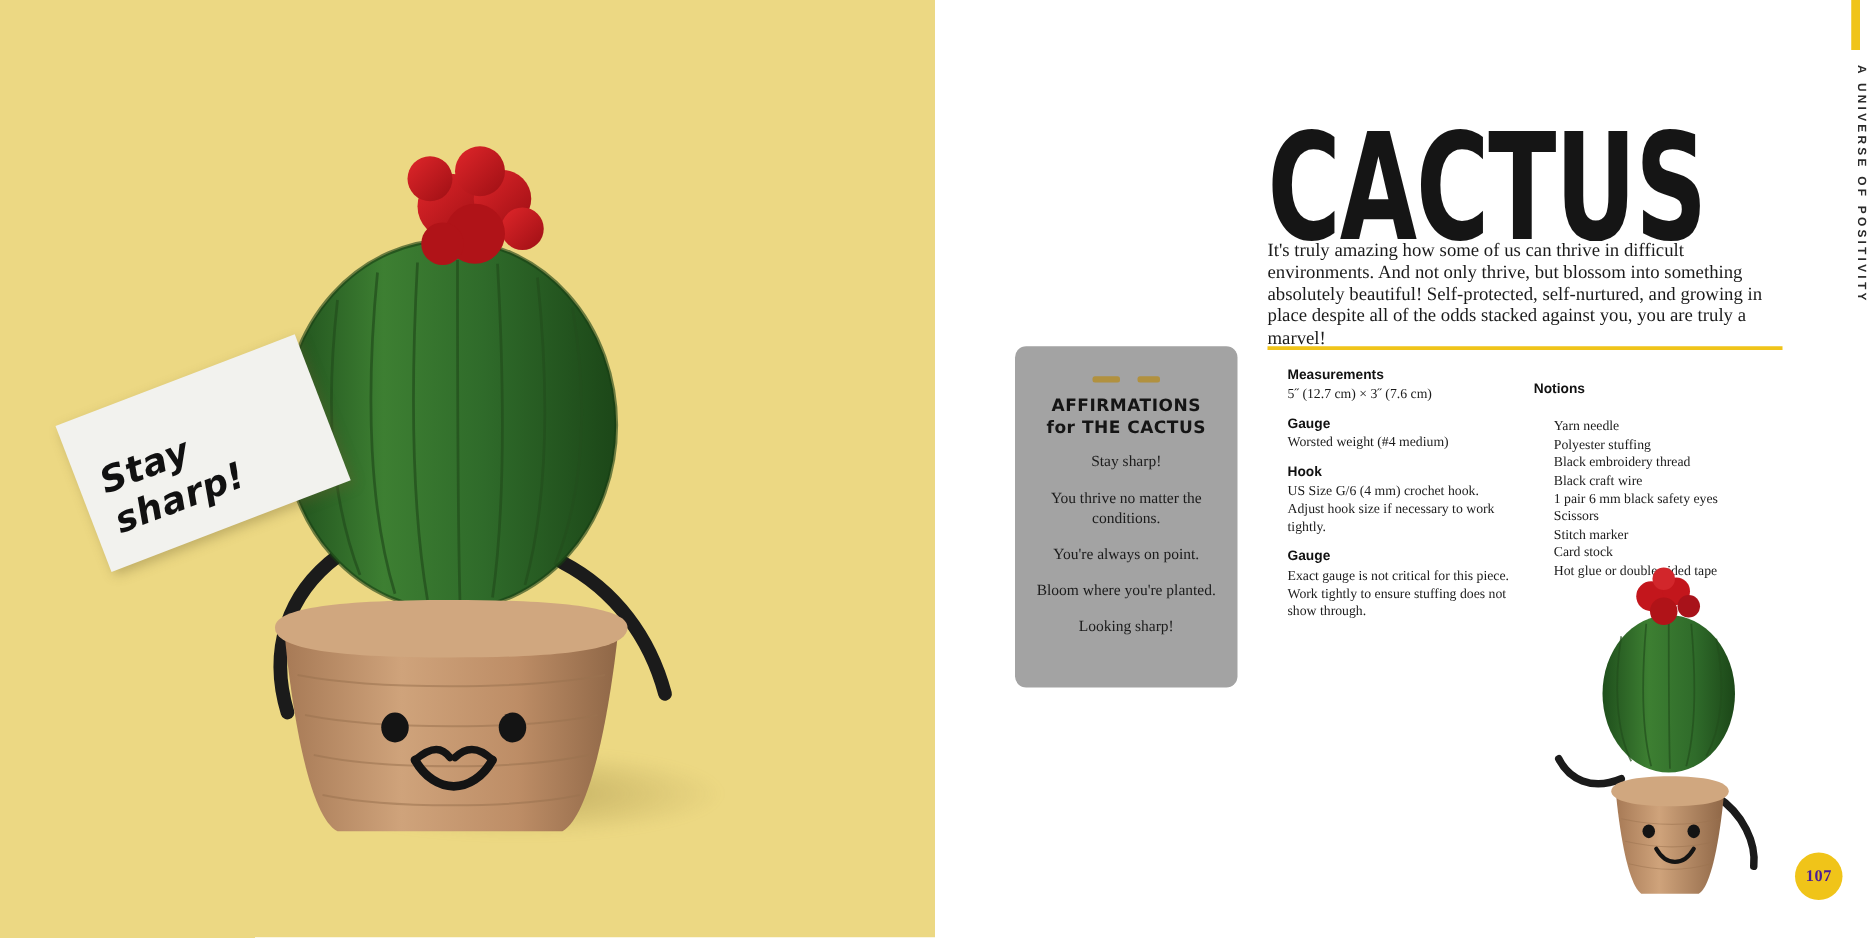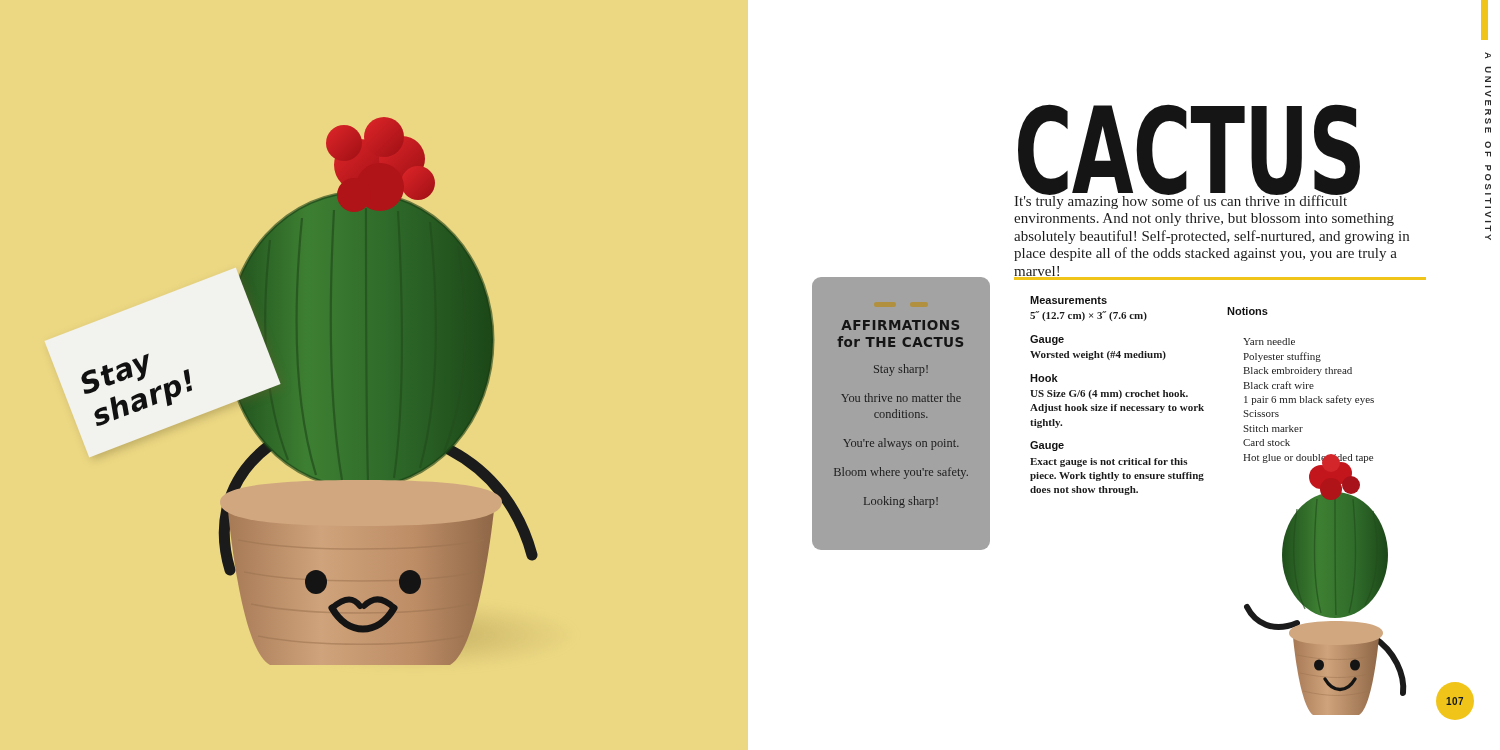--- a/index.html
+++ b/index.html
@@ -165,42 +165,42 @@
   }
   .col-a { left: 282px; top: 293px; width: 200px; }
   .col-b { left: 479px; top: 304px; width: 200px; }
   .col h4 {
     margin: 0 0 1px 0;
     font-family: "Liberation Sans", sans-serif;
     font-size: 11px;
     font-weight: 700;
     color: #111;
   }
-  .col p { margin: 0 16px 11px 0; font-weight: bold; }
+  .col p { margin: 0 16px 11px 0; }
   .col p.tight { margin-bottom: 9px; }
   .col em { font-style: italic; }
   .col ul { margin: 16px; padding: 0; list-style: none; }
   .col ul li { margin: 0; }
 
   
   .inset {
     position: absolute;
     left: 487px; top: 437px;
     width: 200px; height: 300px;
   }
   .page-num {
     position: absolute;
     right: 26px; bottom: 30px;
     width: 38px; height: 38px;
     border-radius: 50%;
     background: #f0c419;
-    color: #0f172a;
-    font-family: Liberation Sans, sans-serif;
-    font-weight: 700;
-    font-size: 10px;
+    color: #4c1d95;
+    font-family: Liberation Serif, serif;
+    font-weight: 700;
+    font-size: 13px;
     display: flex;
     align-items: center;
     justify-content: center;
     letter-spacing: .5px;
   }
 </style>
 </head>
 <body>
 
 <div class="left-page">
@@ -291,21 +291,21 @@
       <span class="d1"></span><span class="d2"></span>
     </div>
     <div class="card-title">
       <div>AFFIRMATIONS</div>
       <div>for THE CACTUS</div>
     </div>
     <div class="card-lines">
       <p>Stay sharp!</p>
       <p>You thrive no matter the conditions.</p>
       <p>You're always on point.</p>
-      <p>Bloom where you're safety.</p>
+      <p>Bloom where you're planted.</p>
       <p>Looking sharp!</p>
     </div>
   </div>
 
   <div class="col col-a">
     <h4>Measurements</h4>
     <p class="tight">5˝ (12.7 cm) × 3˝ (7.6 cm)</p>
 
     <h4>Gauge</h4>
     <p class="tight">Worsted weight (#4 medium)</p>

